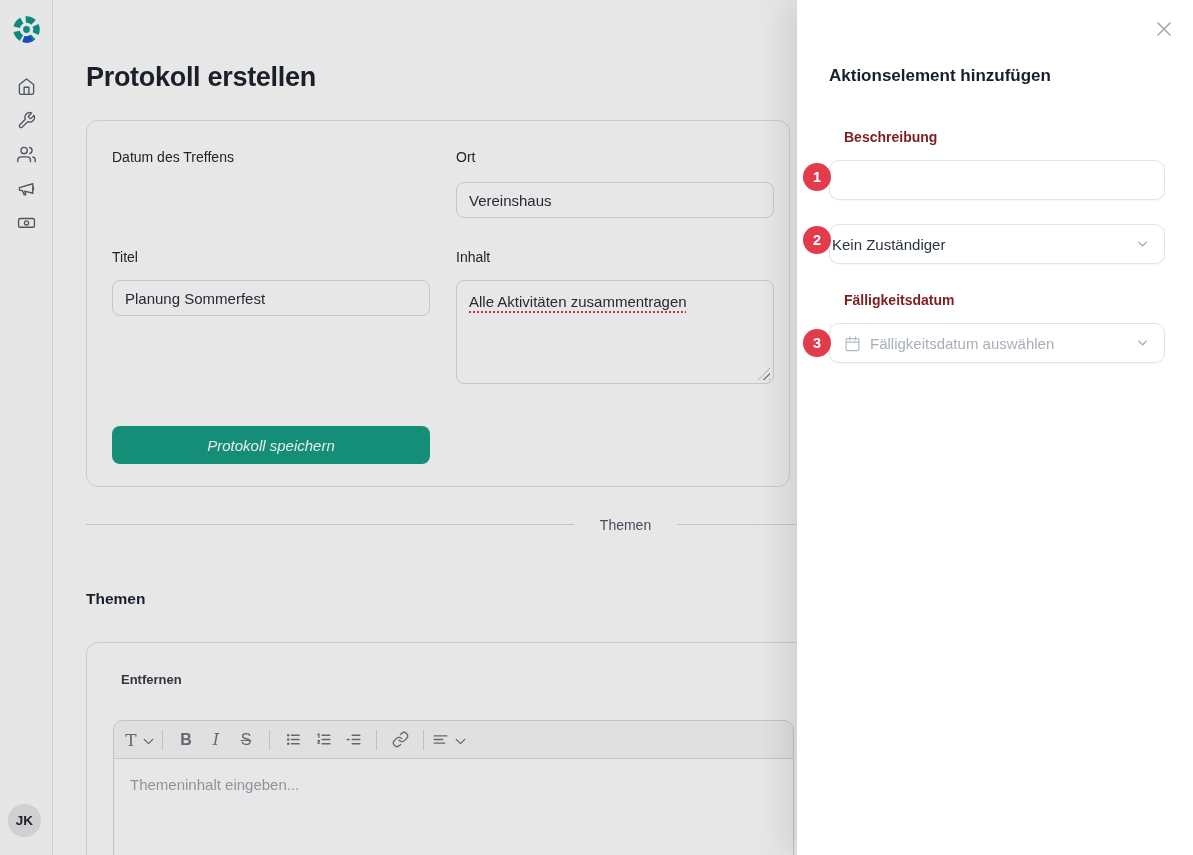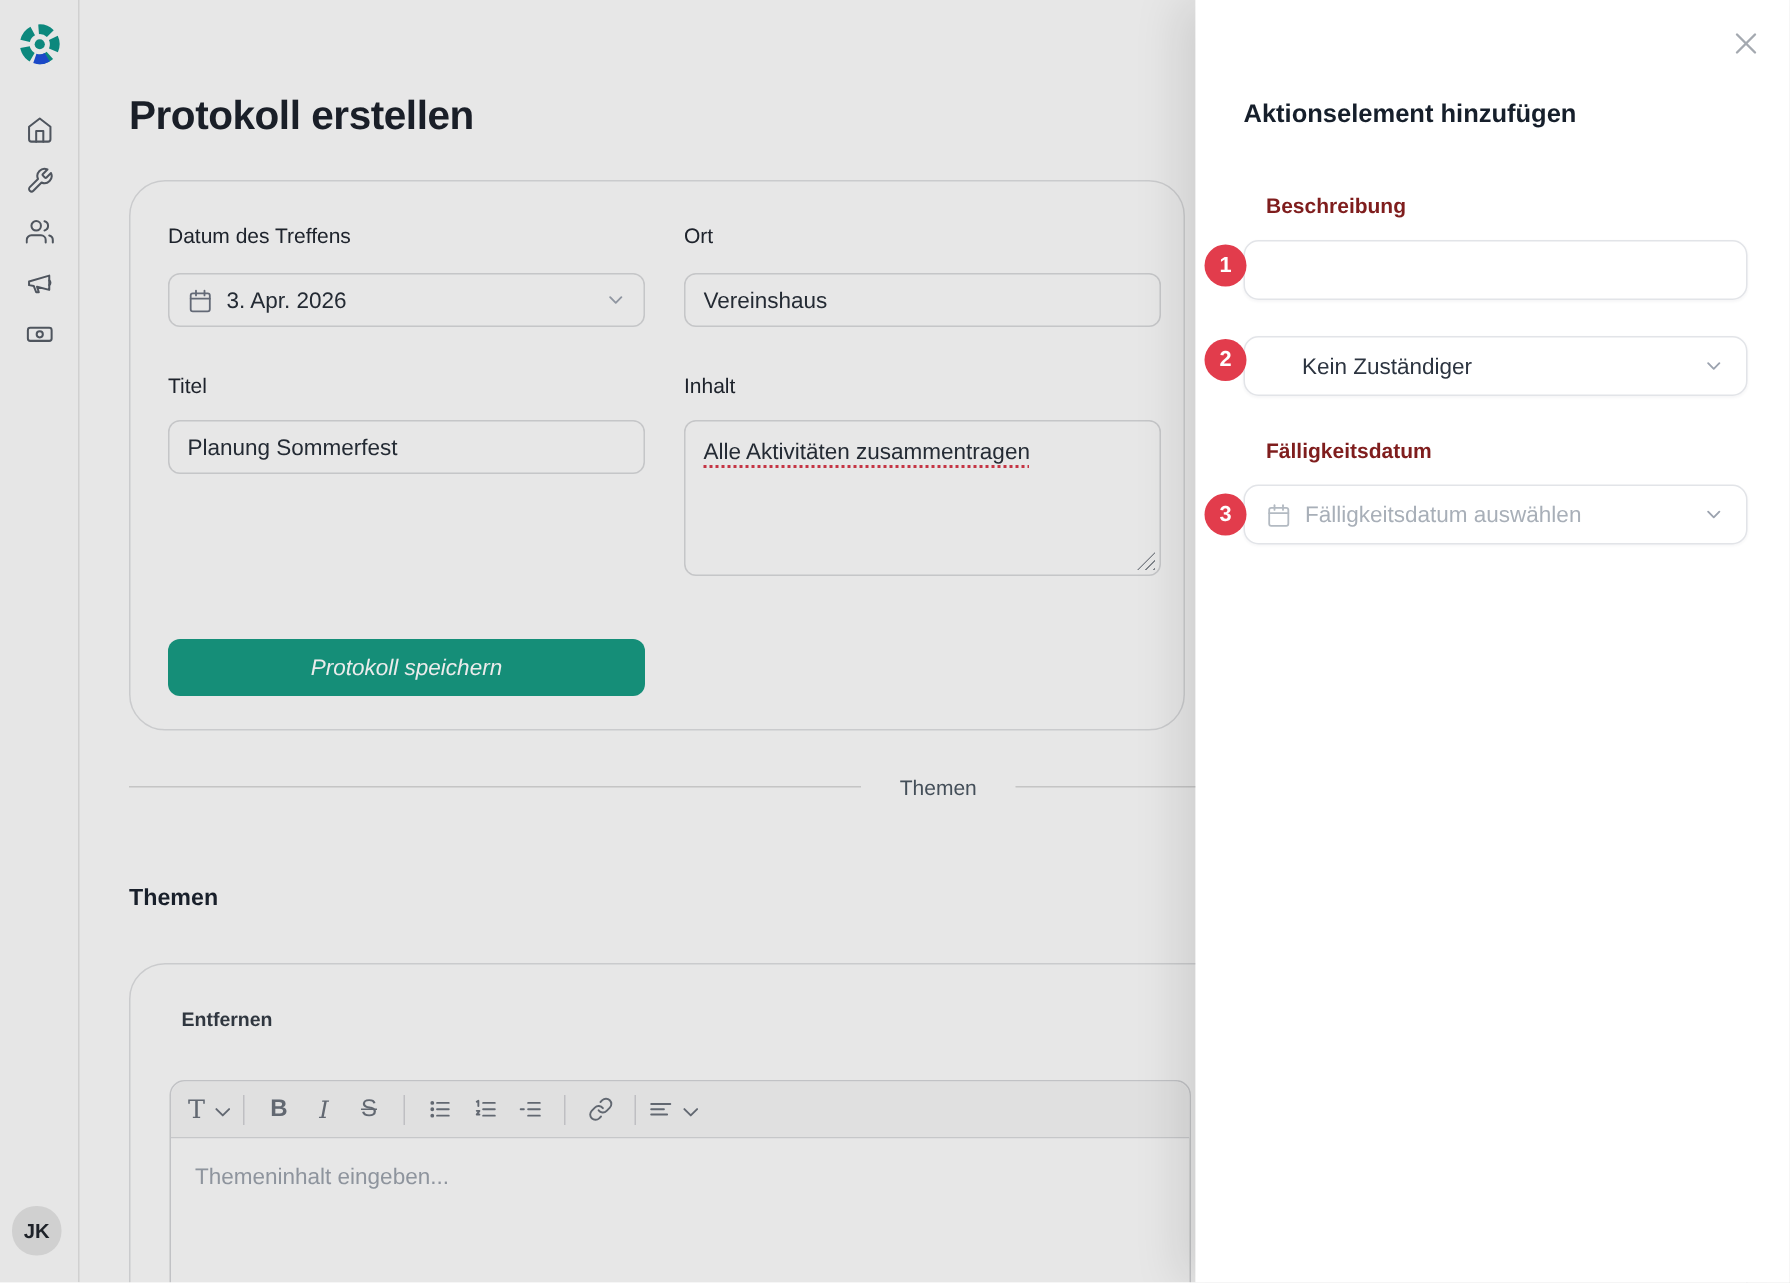--- a/index.html
+++ b/index.html
@@ -17,21 +17,21 @@
                   stroke-width:1.7; stroke-linecap:round; stroke-linejoin:round; }
   .avatar { position:absolute; left:8px; top:804px; width:33px; height:33px;
             background:#e2e2e2; border-radius:16px; display:flex; align-items:center;
             justify-content:center; font-size:13.5px; font-weight:600; color:#20252c; }
 
   
   .main { position:absolute; left:53px; top:0; right:0; bottom:0;margin-top:34px; }
   .page-title { position:absolute; left:33px; top:28px; font-size:27px; font-weight:600;
                 color:#1c212b; letter-spacing:-0.3px; }
 
-  .card { position:absolute; background:#fbfbfb; border:1px solid #dcdddf; border-radius:24px; }
+  .card { position:absolute; background:#fbfbfb; border:1px solid #dcdddf; border-radius:12px; }
   .card-form { left:33px; top:86px; width:704px; height:367px; }
   .card-topic { left:33px; top:608px; width:1079px; height:330px; }
 
   .fld-label { position:absolute; font-size:14px; font-weight:500; color:#20262f; }
   .field { position:absolute; height:36px; border:1px solid #d6d7d9; border-radius:8px;
            background:#fbfbfb; display:flex; align-items:center; font-size:15px; color:#272e38; }
   .sel-chevron { position:absolute; right:11px; top:50%; transform:translateY(-50%);
                  width:15px; height:15px; }
   .chev svg, .sel-chevron svg { width:100%; height:100%; stroke:#9ca3af; fill:none;
                                 stroke-width:2; stroke-linecap:round; stroke-linejoin:round; }
@@ -92,21 +92,21 @@
   .drawer-close svg { width:18px; height:18px; stroke:#a4a9b0; stroke-width:1.6; stroke-linecap:round; }
   .drawer-title { position:absolute; left:32px; top:66px; font-size:17px; font-weight:650; color:#161f2b; }
   .d-label { position:absolute; left:47px; font-size:14px; font-weight:600; color:#7f1d1d; }
   .d-field { position:absolute; left:32px; width:336px; height:40px; border:1px solid #e2e4e8;
              border-radius:10px; background:#fff; box-shadow:0 1px 2px rgba(16,24,40,0.04);
              display:flex; align-items:center; font-size:15px; color:#2c3440; }
   input.d-input { position:absolute; left:32px; width:336px; height:40px; border:1px solid #e2e4e8;
                   border-radius:10px; background:#fff; box-shadow:0 1px 2px rgba(16,24,40,0.04);
                   font-family:"Liberation Sans",sans-serif; font-size:15px; color:#2c3440;
                   padding:0 14px; outline:none; }
-  .d-field .pad { padding-left:2px;margin-left:36px; }
+  .d-field .pad { padding-left:2px; }
   .d-field .ph { color:#a8afb8; }
   .d-field .cal-icon svg { stroke:#b3bac2; }
   .badge { position:absolute; width:28px; height:28px; border-radius:50%; background:#e23c4c;
            color:#fff; font-size:14.5px; font-weight:700; display:flex; align-items:center;
            justify-content:center; z-index:12; }
   .btn-add { left:32px; top:387px; width:113px; height:40px; border-radius:10px; font-weight:600; }
 </style>
 </head>
 <body>
 
@@ -152,36 +152,20 @@
         </svg>
     </div>
     <div class="avatar">JK</div>
   </div>
 
   <div class="main">
     <h1 class="page-title">Protokoll erstellen</h1>
 
     <div class="card card-form">
       <div class="fld-label" style="left:25px;top:28px">Datum des Treffens</div>
-      <div class="field" style="left:25px;top:61px;width:318px">
-        <span class="cal-icon">
-          <svg viewBox="0 0 24 24">
-              <rect x="3" y="5" width="18" height="17" rx="2"></rect>
-              <line x1="8" y1="2.5" x2="8" y2="7"></line>
-              <line x1="16" y1="2.5" x2="16" y2="7"></line>
-              <line x1="3" y1="10" x2="21" y2="10"></line>
-            </svg>
-        </span>
-        <span>3. Apr. 2026</span>
-        <span class="sel-chevron">
-          <svg viewBox="0 0 24 24">
-              <polyline points="6 9 12 15 18 9"></polyline>
-            </svg>
-        </span>
-      </div>
 
       <div class="fld-label" style="left:369px;top:28px">Ort</div>
       <input class="txt" style="left: 369px; top: 61px; width: 318px;" value="Vereinshaus">
 
       <div class="fld-label" style="left:25px;top:128px">Titel</div>
       <input class="txt" style="left: 25px; top: 159px; width: 318px;" value="Planung Sommerfest">
 
       <div class="fld-label" style="left:369px;top:128px">Inhalt</div>
       <div class="textarea" style="left:369px;top:159px;width:318px;height:104px">
         <span class="misspelled">Alle Aktivitäten zusammentragen</span>

